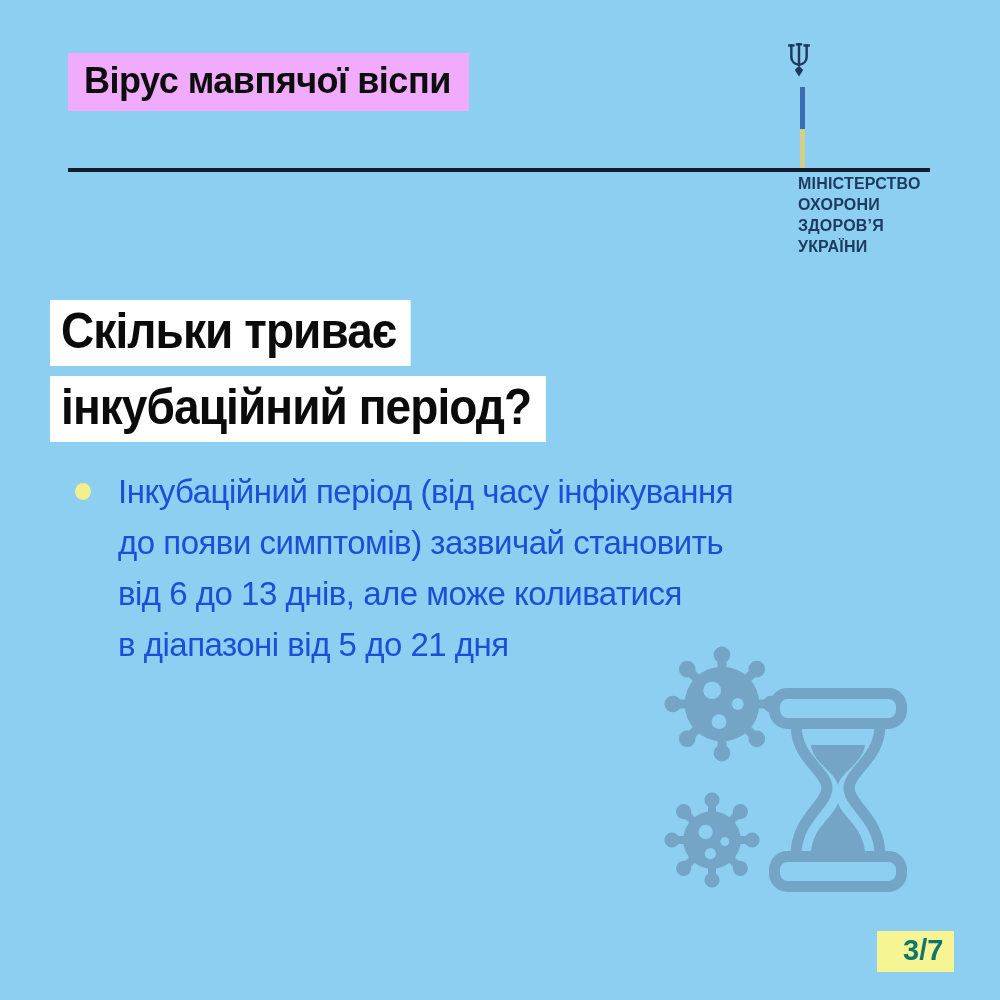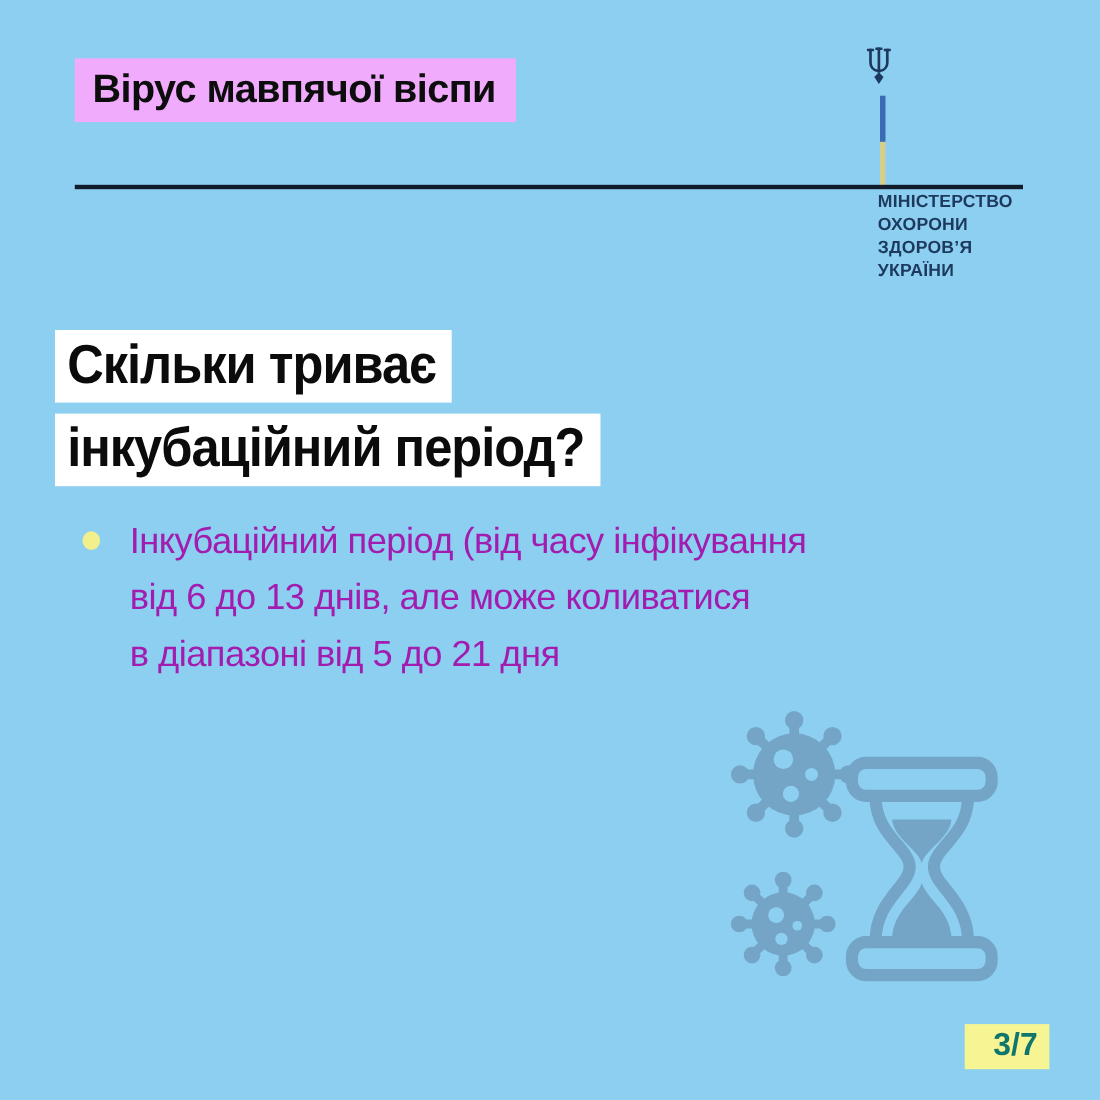--- a/index.html
+++ b/index.html
@@ -108,21 +108,21 @@
     position: absolute;
     left: 0;
     top: 17px;
     width: 16px;
     height: 17px;
     border-radius: 50%;
     background: #f2ef8d;
   }
   .bullet-text {
     margin-left: 43px;
-    color: #a21caf;
+    color: #1d4ed8;
     font-size: 33px;
     font-weight: 400;
     line-height: 51px;
     letter-spacing: -0.5px;
     white-space: nowrap;
   }
 
   
   .decor {
     position: absolute;
@@ -179,20 +179,21 @@
 
   <div class="heading">
     <span class="heading-line">Скільки триває</span>
     <span class="heading-line">інкубаційний період?</span>
   </div>
 
   <div class="bullet-row">
     <span class="bullet-dot"></span>
     <div class="bullet-text">
       <div>Інкубаційний період (від часу інфікування</div>
+      <div>до появи симптомів) зазвичай становить</div>
       <div>від 6 до 13 днів, але може коливатися</div>
       <div>в діапазоні від 5 до 21 дня</div>
     </div>
   </div>
 
   <svg class="decor virus-large" viewBox="-60 -60 120 120">
     <g stroke="#74a5c6" stroke-width="9" stroke-linecap="round" fill="#74a5c6">
       <line x1="0" y1="0" x2="50" y2="0"></line>
       <line x1="0" y1="0" x2="35.4" y2="35.4"></line>
       <line x1="0" y1="0" x2="0" y2="50"></line>

